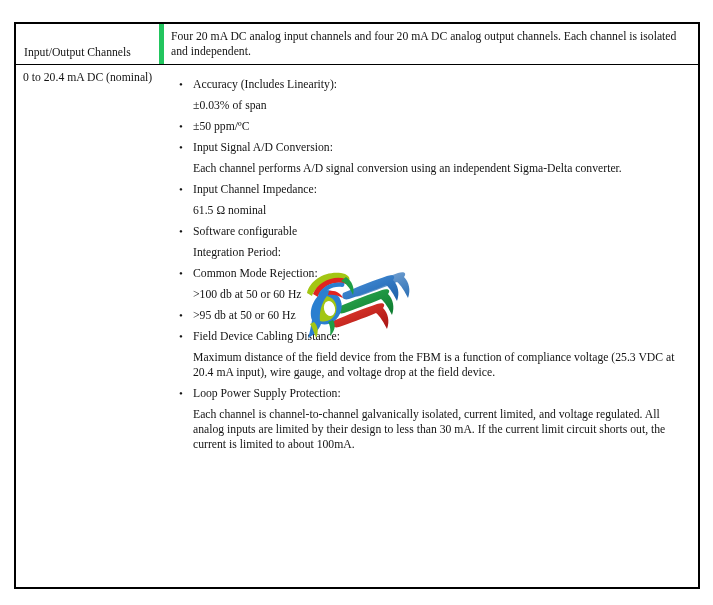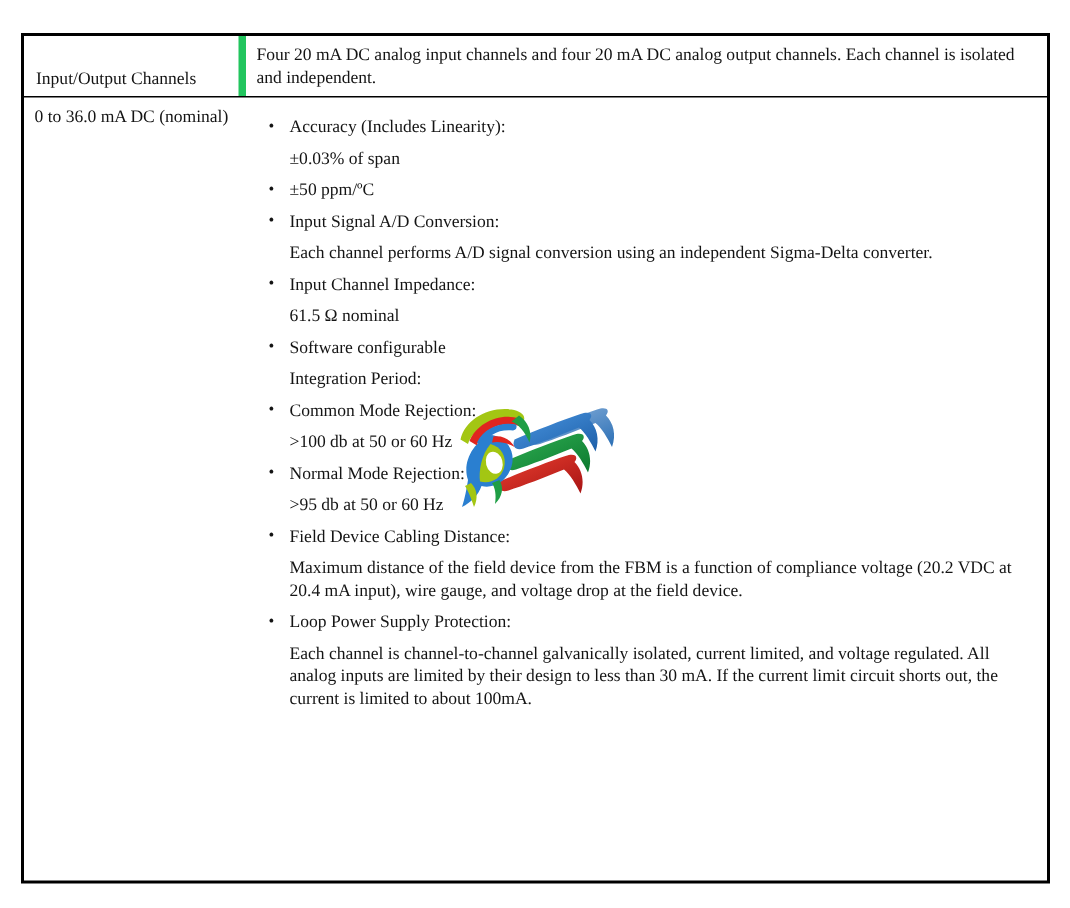--- a/index.html
+++ b/index.html
@@ -32,21 +32,21 @@
 <div class="spec-table">
 
   <div class="cell label-cell">
     <span>Input/Output Channels</span>
   </div>
   <div class="cell content-cell">
     <span>Four 20 mA DC analog input channels and four 20 mA DC analog output channels. Each channel is isolated and independent.</span>
   </div>
 
   <div class="cell content-cell rt">
-    <span>0 to 36.0 mA DC (nominal)</span>
+    <span>0 to 20.4 mA DC (nominal)</span>
   </div>
 
   <div class="cell content-cell rt">
     <div class="bullets">
 
       <div class="bitem">
         <span class="dot">•</span>
         <p>Accuracy (Includes Linearity):</p>
         <p>±0.03% of span</p>
       </div>
@@ -75,28 +75,27 @@
       </div>
 
       <div class="bitem">
         <span class="dot">•</span>
         <p>Common Mode Rejection:</p>
         <p>&gt;100 db at 50 or 60 Hz</p>
       </div>
 
       <div class="bitem">
         <span class="dot">•</span>
-        <p>Normal Mode Rejection:</p>
         <p>&gt;95 db at 50 or 60 Hz</p>
       </div>
 
       <div class="bitem">
         <span class="dot">•</span>
         <p>Field Device Cabling Distance:</p>
-        <p>Maximum distance of the field device from the FBM is a function of compliance voltage (20.2 VDC at 20.4 mA input), wire gauge, and voltage drop at the field device.</p>
+        <p>Maximum distance of the field device from the FBM is a function of compliance voltage (25.3 VDC at 20.4 mA input), wire gauge, and voltage drop at the field device.</p>
       </div>
 
       <div class="bitem">
         <span class="dot">•</span>
         <p>Loop Power Supply Protection:</p>
         <p>Each channel is channel-to-channel galvanically isolated, current limited, and voltage regulated. All analog inputs are limited by their design to less than 30 mA. If the current limit circuit shorts out, the current is limited to about 100mA.</p>
       </div>
 
     </div>
   </div>

